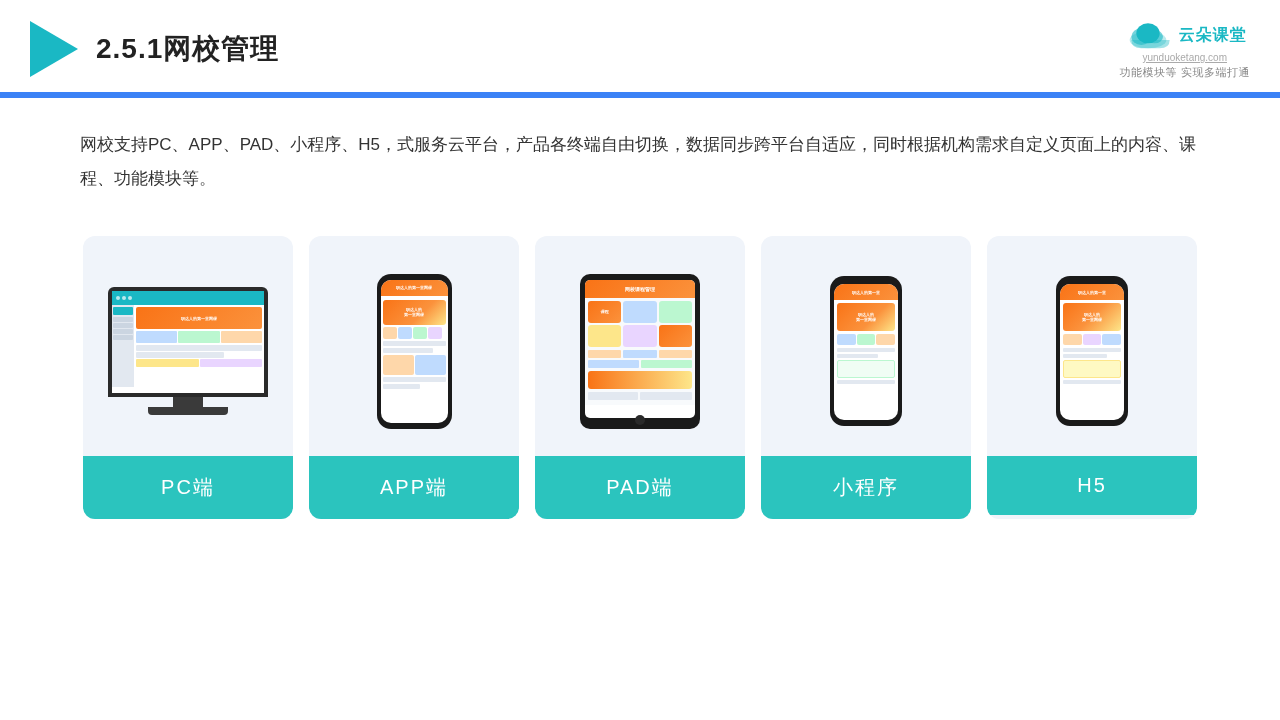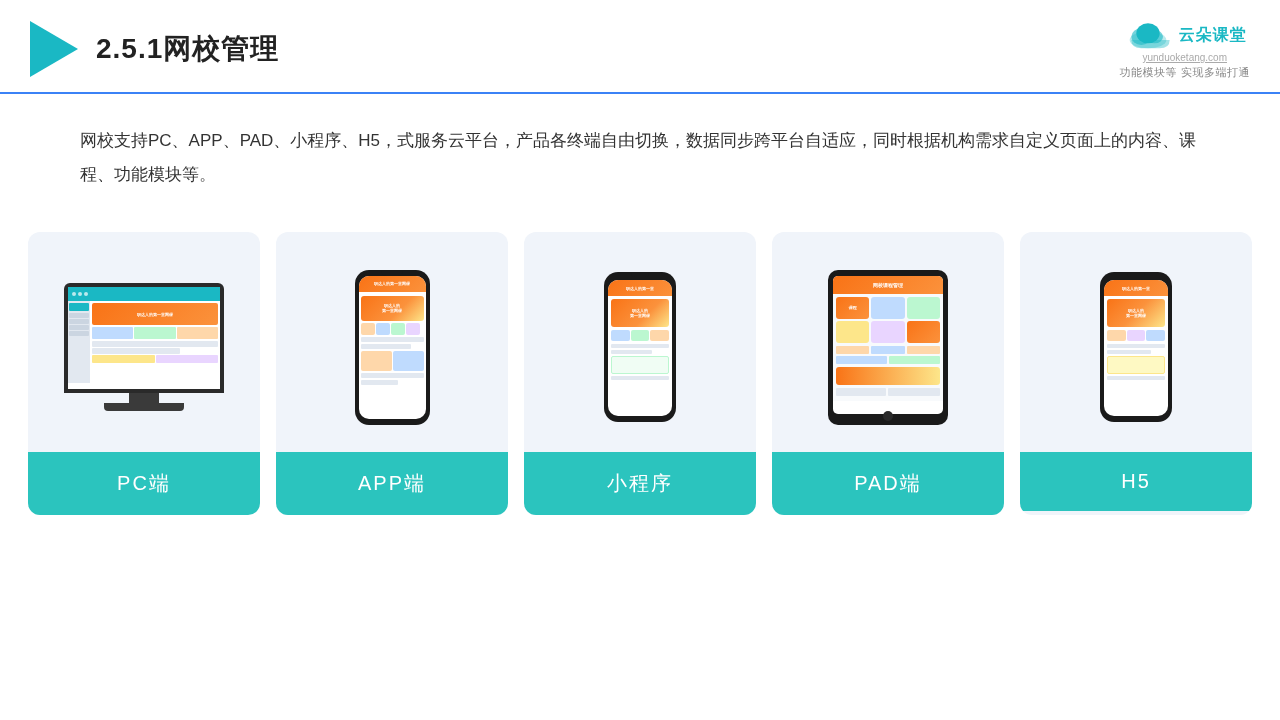--- a/index.html
+++ b/index.html
@@ -10,21 +10,21 @@
       font-family: 'Microsoft YaHei', 'PingFang SC', sans-serif;
       overflow: hidden;
     }
 
     
     .header {
       display: flex;
       align-items: center;
       justify-content: space-between;
       padding: 18px 30px 12px 30px;
-      border-bottom: 2px solid #3b82f6;
+      border-bottom: 6px solid #3b82f6;
     }
     .header-left {
       display: flex;
       align-items: center;
       gap: 18px;
     }
     .play-icon {
       width: 0;
       height: 0;
       border-top: 28px solid transparent;
@@ -83,21 +83,21 @@
     .cards-container {
       display: flex;
       gap: 16px;
       padding: 30px 60px 30px 60px;
       justify-content: center;
     }
 
     .card {
       background: #f0f4fa;
       border-radius: 12px;
-      width: 232px;
+      width: 210px;
       display: flex;
       flex-direction: column;
       align-items: center;
       overflow: hidden;
       flex-shrink: 0;
     }
 
     .card-image-area {
       width: 100%;
       height: 220px;
@@ -452,48 +452,20 @@
             <div style="height:5px; background:#e2e8f0; border-radius:1px; width:60%;"></div>
           </div>
         </div>
       </div>
     </div>
     <div class="card-label">APP端</div>
   </div>
 
   <div class="card">
     <div class="card-image-area">
-      <div class="mini-phone-mockup">
-        <div class="mini-phone-notch"></div>
-        <div class="mini-phone-screen">
-          <div style="height:16px; background:linear-gradient(135deg,#f97316,#fb923c); display:flex; align-items:center; justify-content:center;">
-            <span style="font-size:4px; color:#fff; font-weight:bold;">职达人的第一堂</span>
-          </div>
-          <div style="padding:3px;">
-            <div style="height:28px; background:linear-gradient(135deg,#f97316 0%,#fb923c 60%,#fde68a 100%); border-radius:3px; margin-bottom:3px; display:flex; align-items:center; justify-content:center;">
-              <span style="font-size:4px; color:#fff; font-weight:bold; text-align:center;">职达人的<br>第一堂网课</span>
-            </div>
-            <div style="display:flex; gap:1px; margin-bottom:3px;">
-              <div style="flex:1; height:11px; background:#bfdbfe; border-radius:2px;"></div>
-              <div style="flex:1; height:11px; background:#bbf7d0; border-radius:2px;"></div>
-              <div style="flex:1; height:11px; background:#fed7aa; border-radius:2px;"></div>
-            </div>
-            <div style="height:4px; background:#e2e8f0; border-radius:1px; margin-bottom:2px;"></div>
-            <div style="height:4px; background:#e2e8f0; border-radius:1px; margin-bottom:2px; width:70%;"></div>
-            <div style="height:18px; background:#f0fdf4; border-radius:2px; margin-bottom:2px; border:1px solid #bbf7d0;"></div>
-            <div style="height:4px; background:#e2e8f0; border-radius:1px;"></div>
-          </div>
-        </div>
-      </div>
-    </div>
-    <div class="card-label">小程序</div>
-  </div>
-
-  <div class="card">
-    <div class="card-image-area">
       <div class="tablet-mockup">
         <div class="tablet-screen">
           <div class="tablet-screen-header">
             <div class="tablet-screen-header-text">网校课程管理</div>
           </div>
           <div class="tablet-screen-body">
             <div class="tablet-grid">
               <div class="tablet-grid-item tablet-item-orange" style="display:flex;align-items:center;justify-content:center;">
                   <span style="font-size:4px;color:#fff;font-weight:bold;">课程</span>
                 </div>
@@ -527,20 +499,48 @@
 
   <div class="card">
     <div class="card-image-area">
       <div class="mini-phone-mockup">
         <div class="mini-phone-notch"></div>
         <div class="mini-phone-screen">
           <div style="height:16px; background:linear-gradient(135deg,#f97316,#fb923c); display:flex; align-items:center; justify-content:center;">
             <span style="font-size:4px; color:#fff; font-weight:bold;">职达人的第一堂</span>
           </div>
           <div style="padding:3px;">
+            <div style="height:28px; background:linear-gradient(135deg,#f97316 0%,#fb923c 60%,#fde68a 100%); border-radius:3px; margin-bottom:3px; display:flex; align-items:center; justify-content:center;">
+              <span style="font-size:4px; color:#fff; font-weight:bold; text-align:center;">职达人的<br>第一堂网课</span>
+            </div>
+            <div style="display:flex; gap:1px; margin-bottom:3px;">
+              <div style="flex:1; height:11px; background:#bfdbfe; border-radius:2px;"></div>
+              <div style="flex:1; height:11px; background:#bbf7d0; border-radius:2px;"></div>
+              <div style="flex:1; height:11px; background:#fed7aa; border-radius:2px;"></div>
+            </div>
+            <div style="height:4px; background:#e2e8f0; border-radius:1px; margin-bottom:2px;"></div>
+            <div style="height:4px; background:#e2e8f0; border-radius:1px; margin-bottom:2px; width:70%;"></div>
+            <div style="height:18px; background:#f0fdf4; border-radius:2px; margin-bottom:2px; border:1px solid #bbf7d0;"></div>
+            <div style="height:4px; background:#e2e8f0; border-radius:1px;"></div>
+          </div>
+        </div>
+      </div>
+    </div>
+    <div class="card-label">小程序</div>
+  </div>
+
+  <div class="card">
+    <div class="card-image-area">
+      <div class="mini-phone-mockup">
+        <div class="mini-phone-notch"></div>
+        <div class="mini-phone-screen">
+          <div style="height:16px; background:linear-gradient(135deg,#f97316,#fb923c); display:flex; align-items:center; justify-content:center;">
+            <span style="font-size:4px; color:#fff; font-weight:bold;">职达人的第一堂</span>
+          </div>
+          <div style="padding:3px;">
             <div style="height:28px; background:linear-gradient(135deg,#f97316 0%,#fb923c 50%,#fde68a 100%); border-radius:3px; margin-bottom:3px; display:flex; align-items:center; justify-content:center;">
               <span style="font-size:4px; color:#fff; font-weight:bold; text-align:center;">职达人的<br>第一堂网课</span>
             </div>
             <div style="display:flex; gap:1px; margin-bottom:3px;">
               <div style="flex:1; height:11px; background:#fed7aa; border-radius:2px;"></div>
               <div style="flex:1; height:11px; background:#e9d5ff; border-radius:2px;"></div>
               <div style="flex:1; height:11px; background:#bfdbfe; border-radius:2px;"></div>
             </div>
             <div style="height:4px; background:#e2e8f0; border-radius:1px; margin-bottom:2px;"></div>
             <div style="height:4px; background:#e2e8f0; border-radius:1px; margin-bottom:2px; width:75%;"></div>

